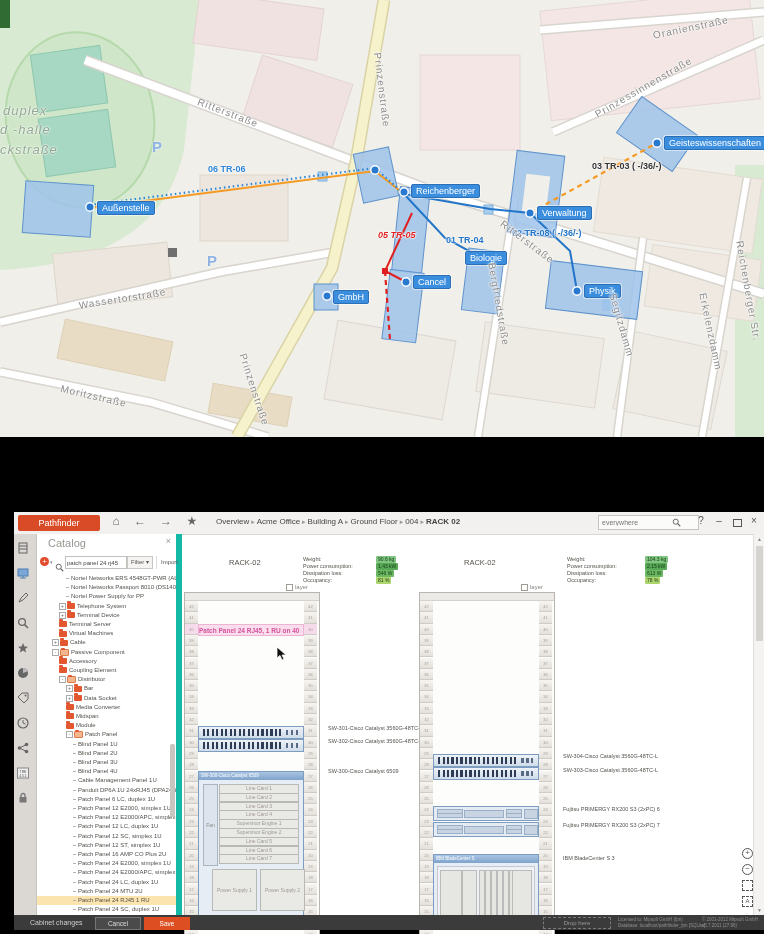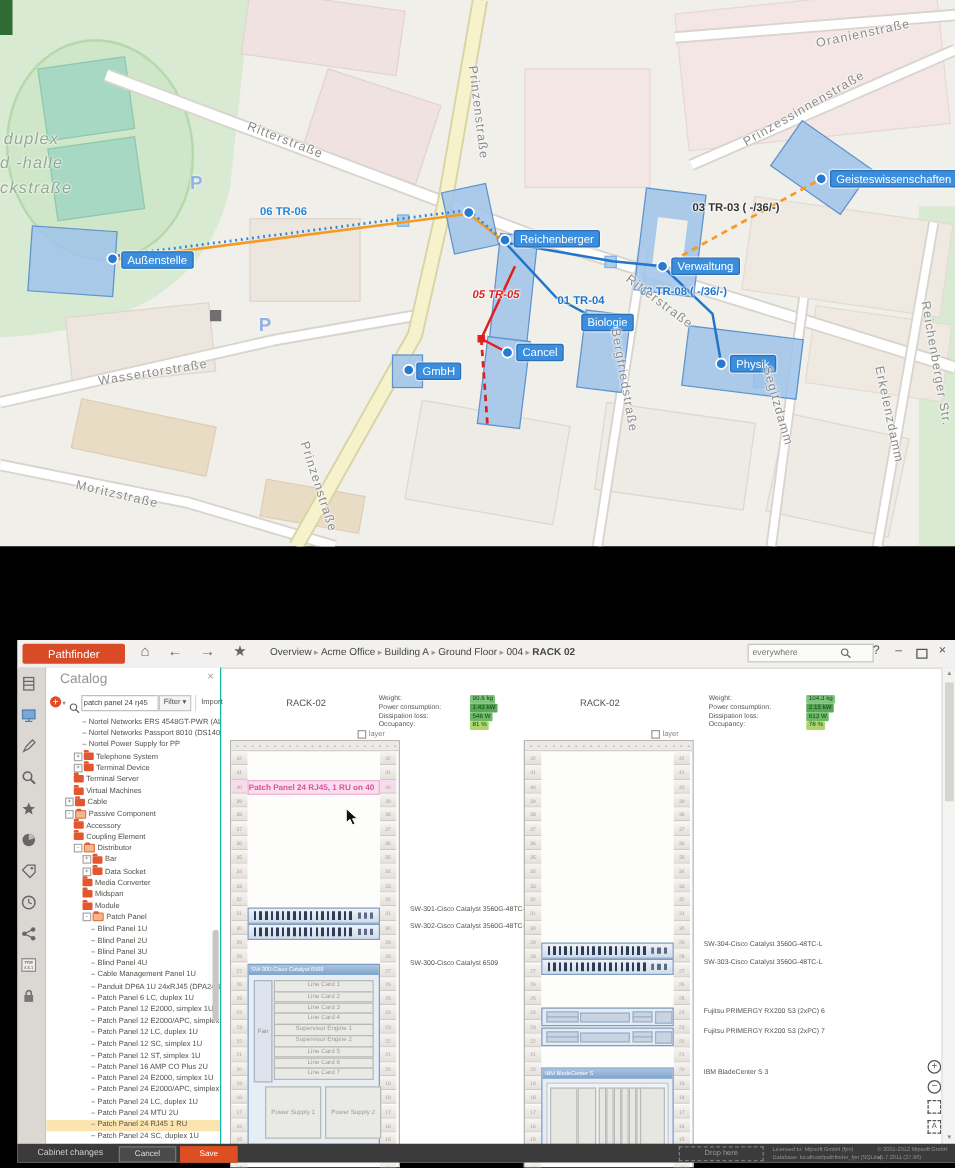--- a/index.html
+++ b/index.html
@@ -26,21 +26,21 @@
   .crumb{position:absolute;top:5px;font-size:8px;color:#454545;white-space:nowrap;}
   .crumbsep{color:#999;font-size:7px;}
   #g-search{position:absolute;left:584px;top:3px;width:84px;height:13px;border:1px solid #c6c4c0;background:#fbfbfa;
           font-size:7px;color:#555;padding:0 12px 0 3px;font-family:"Liberation Sans",sans-serif;}
   .winctl{position:absolute;top:3px;font-size:10px;color:#555;width:14px;text-align:center;}
   .mxbox{position:absolute;top:7px;width:7px;height:6px;border:1px solid #555;}
   
   #iconstrip{position:absolute;left:0;top:22px;width:22px;height:381px;background:#dbd8d4;border-right:1px solid #c8c5c1;}
   .strip-ico{position:absolute;left:3px;width:16px;height:15px;}
   
-  #catalog{position:absolute;left:23px;top:22px;width:139px;height:381px;background:#fff;border-right:1px solid #14b8a6;}
+  #catalog{position:absolute;left:23px;top:22px;width:139px;height:381px;background:#fff;border-right:6px solid #14b8a6;}
   #cat-title{position:absolute;left:11px;top:3px;font-size:11px;color:#9a9792;}
   #cat-close{position:absolute;right:5px;top:2px;font-size:9px;color:#999;}
   #addcirc{position:absolute;left:3px;top:23px;width:9px;height:9px;border-radius:50%;background:#e04b2b;color:#fff;
            font-size:8px;line-height:9px;text-align:center;}
   #addcaret{position:absolute;left:13px;top:25px;font-size:5px;color:#888;}
   #cat-q{position:absolute;left:18px;top:24px;width:12px;height:12px;}
   #cat-search{position:absolute;left:28px;top:22px;width:58px;height:11px;border:1px solid #c2c0bc;font-size:6px;
            color:#444;padding:0 1px;font-family:"Liberation Sans",sans-serif;}
   #cat-filter{position:absolute;left:90px;top:22px;width:24px;height:11px;border:1px solid #c9c7c3;background:#f5f4f2;
            font-size:6px;color:#555;text-align:center;line-height:11px;}
@@ -182,21 +182,21 @@
           <circle cx="657" cy="143" r="4.2" fill="#2979d1" stroke="#fff" stroke-width="1.4"></circle>
           <circle cx="482" cy="258" r="4.2" fill="#2979d1" stroke="#fff" stroke-width="1.4"></circle>
           <circle cx="577" cy="291" r="4.2" fill="#2979d1" stroke="#fff" stroke-width="1.4"></circle>
           <circle cx="406" cy="282" r="4.2" fill="#2979d1" stroke="#fff" stroke-width="1.4"></circle>
           <circle cx="327" cy="296" r="4.2" fill="#2979d1" stroke="#fff" stroke-width="1.4"></circle>
           <circle cx="375" cy="170" r="4.2" fill="#2979d1" stroke="#fff" stroke-width="1.4"></circle>
         </g>
     </svg>
     <div id="map-labels">
         <span class="edgelabel" style="left: 208px; top: 164px; color: rgb(46, 134, 214);">06 TR-06</span>
-        <span class="edgelabel" style="left: 554px; top: 161px; color: rgb(51, 51, 51);">03 TR-03 ( -/36/-)</span>
+        <span class="edgelabel" style="left: 592px; top: 161px; color: rgb(51, 51, 51);">03 TR-03 ( -/36/-)</span>
         <span class="edgelabel" style="left: 512px; top: 228px; color: rgb(34, 117, 200);">02 TR-08 ( -/36/-)</span>
         <span class="edgelabel" style="left: 446px; top: 235px; color: rgb(34, 117, 200);">01 TR-04</span>
         <span class="edgelabel" style="left: 378px; top: 230px; color: rgb(224, 32, 32); font-style: italic;">05 TR-05</span>
         <div class="badge" style="left: 97px; top: 201px;">Außenstelle</div>
         <div class="badge" style="left: 411px; top: 184px;">Reichenberger</div>
         <div class="badge" style="left: 537px; top: 206px;">Verwaltung</div>
         <div class="badge" style="left: 664px; top: 136px;">Geisteswissenschaften</div>
         <div class="badge" style="left: 465px; top: 251px;">Biologie</div>
         <div class="badge" style="left: 584px; top: 284px;">Physik</div>
         <div class="badge" style="left: 413px; top: 275px;">Cancel</div>

